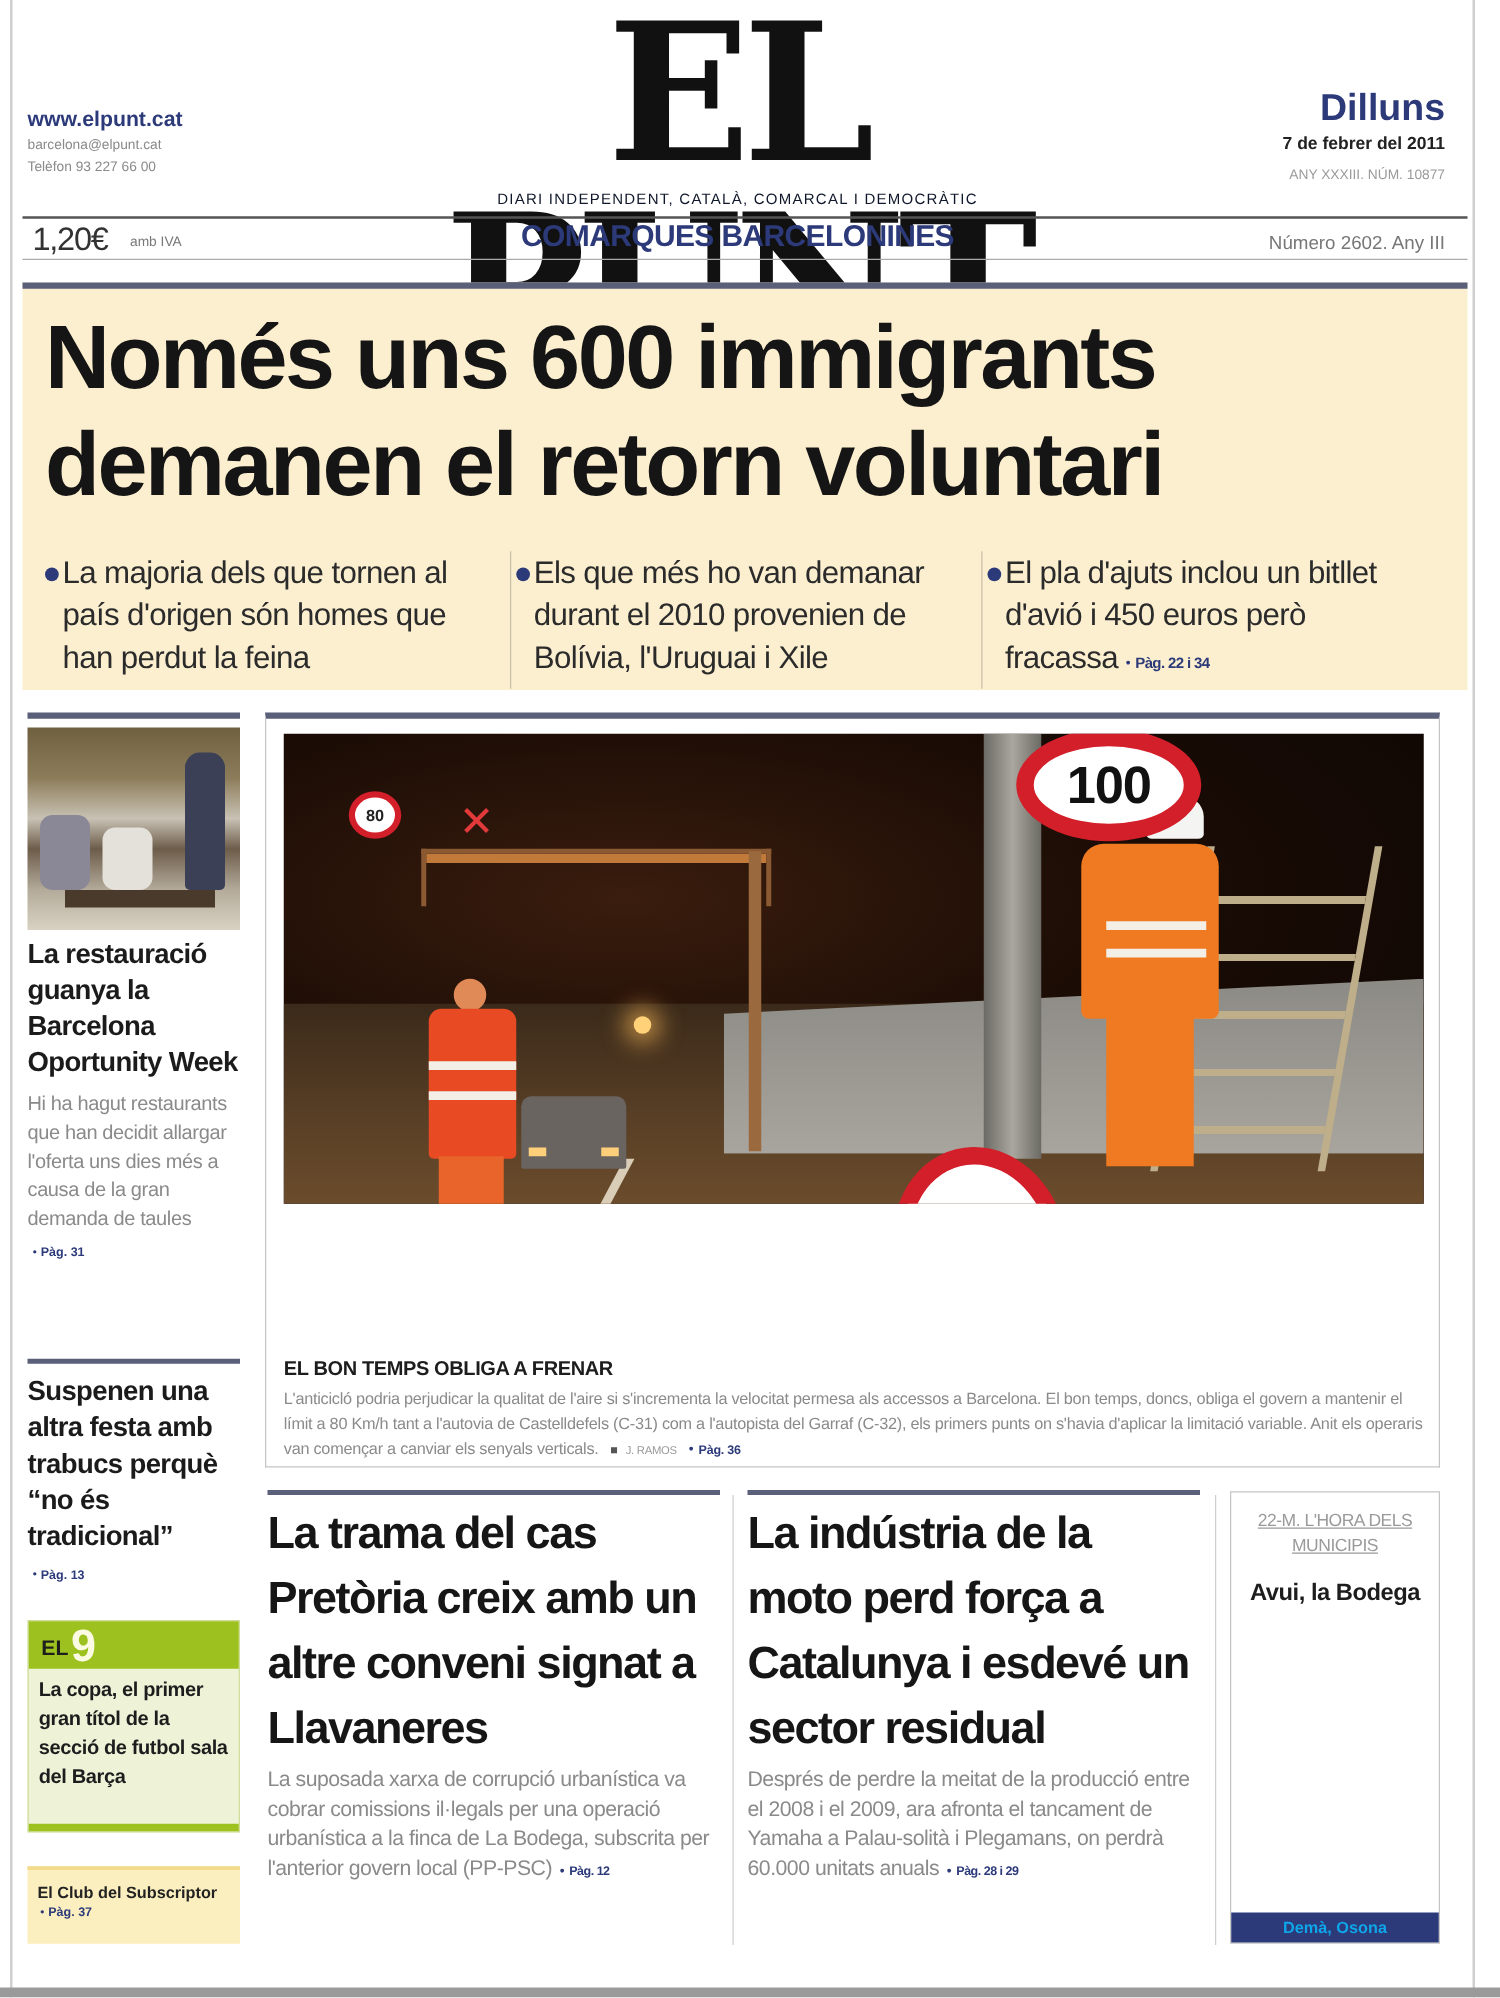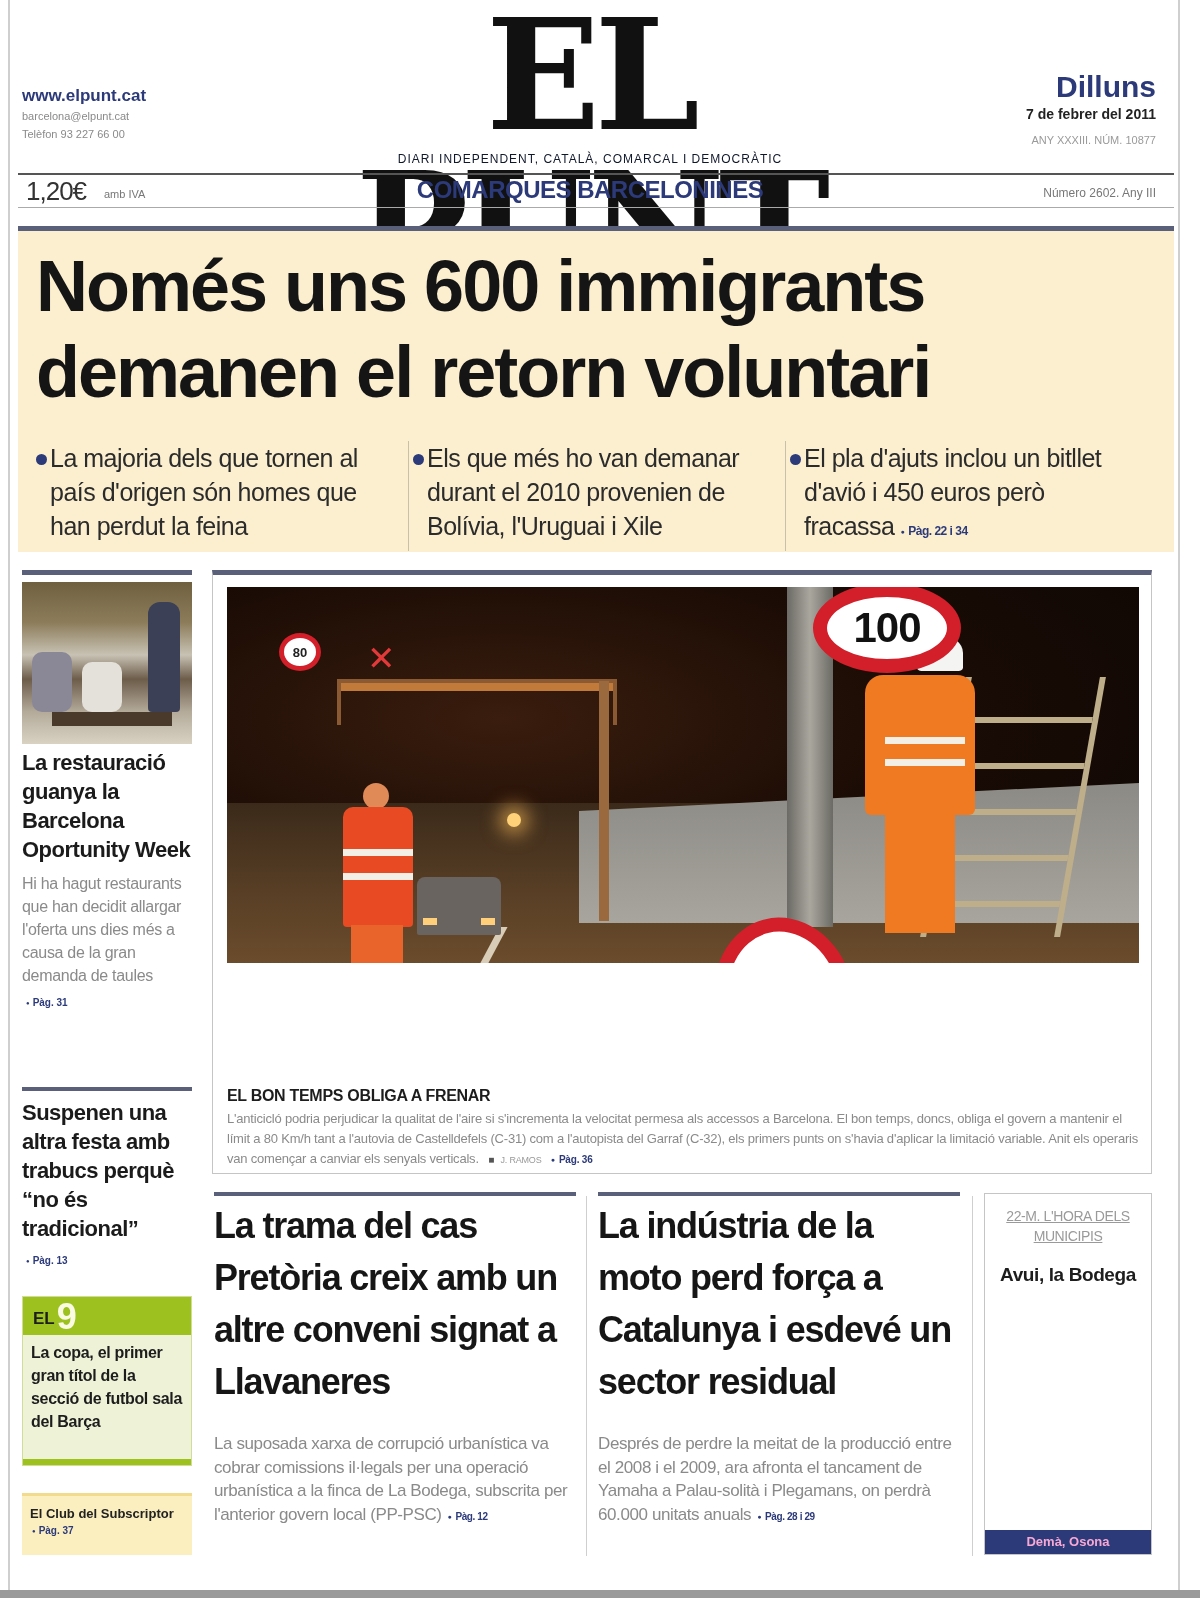--- a/index.html
+++ b/index.html
@@ -14,21 +14,21 @@
   .site { left: 22px; top: 86px; font-size: 17px; font-weight: bold; color: #2c3a7a; }
   .site-line { left: 22px; font-size: 11px; color: #8a8a8a; }
   .day { right: 44px; top: 70px; font-size: 30px; font-weight: bold; color: #2c3a7a; text-align: right; }
   .date { right: 44px; top: 106px; font-size: 14px; font-weight: bold; color: #222; }
   .issue { right: 44px; top: 134px; font-size: 11px; color: #9a9a9a; text-align: right; }
   .rule-top { left: 18px; top: 173px; width: 1156px; height: 2px; background: #555; }
   .rule-bot { left: 18px; top: 207px; width: 1156px; height: 1px; background: #aaa; }
   .price { left: 26px; top: 176px; font-size: 26px; color: #333; letter-spacing: -1px; }
   .price-small { left: 104px; top: 188px; font-size: 11px; color: #777; }
   .edition { left: 350px; top: 176px; width: 480px; text-align: center; font-size: 24px; font-weight: bold; color: #2c3a7a; letter-spacing: -0.5px; }
-  .numero { right: 44px; top: 186px; font-size: 12px; color: #777; }
+  .numero { right: 44px; top: 186px; font-size: 15px; color: #777; }
 
   
   .lead { left: 18px; top: 226px; width: 1156px; height: 326px; background: #fcefcf; border-top: 5px solid #5a5f7a; }
   .lead-title { left: 18px; top: 12px; width: 1120px; font-size: 72px; font-weight: bold; line-height: 86px; letter-spacing: -2px; color: #151515; }
   .bullets { left: 14px; top: 210px; width: 1130px; height: 110px; display: flex; }
   .bullet { flex: 1; padding: 0 14px 0 18px; font-size: 25px; line-height: 34px; color: #2b2b2b; position: relative; border-right: 1px solid #c9c0a8; letter-spacing: -0.5px; }
   .bullet:last-child { border-right: none; }
   .bullet-dot { position: absolute; left: 4px; top: 13px; width: 11px; height: 11px; border-radius: 50%; background: #2c3a7a; }
   .pag { font-size: 12px; color: #2c3a7a; font-weight: bold; margin-left: 6px; }
   .pag::before { content: "\25CF"; font-size: 7px; margin-right: 4px; vertical-align: middle; }
@@ -82,30 +82,30 @@
   .ladder { position:absolute; left: 716px; top: 90px; width: 140px; height: 260px; border-left: 6px solid #bfae8a; border-right: 6px solid #bfae8a; transform: skewX(-10deg); background: repeating-linear-gradient(180deg, transparent 0 40px, #bfae8a 40px 46px); }
   .car { position:absolute; left: 190px; top: 290px; width: 84px; height: 58px; background:#6a6460; border-radius: 8px 8px 2px 2px; }
   .car-light { position:absolute; bottom: 10px; width: 14px; height: 7px; background:#ffcf7a; }
   .lane { position:absolute; left: 230px; top: 340px; width: 8px; height: 160px; background:#d9cdb7; transform: skewX(-28deg); }
   .cap-title { left: 14px; top: 512px; font-size: 16px; font-weight: bold; color: #1d1d1d; letter-spacing: -0.3px; }
   .cap-body { left: 14px; top: 534px; width: 912px; font-size: 13px; line-height: 20px; color: #8a8a8a; letter-spacing: -0.2px; }
 
   
   .story { width: 362px; }
   .story-title { font-size: 36px; font-weight: bold; line-height: 52px; color: #161616; letter-spacing: -1.2px; }
-  .story-body { font-size: 17px; line-height: 23.5px; color: #8a8a8a; letter-spacing: -0.4px; margin-top: 24px; }
+  .story-body { font-size: 17px; line-height: 23.5px; color: #8a8a8a; letter-spacing: -0.4px; margin-top: 4px; }
   .vsep { width: 1px; background: #cfcfcf; }
 
   
   .muni { left: 984px; top: 1193px; width: 168px; height: 362px; border: 1px solid #c5c5c5; }
   .muni-kicker { margin: 12px 14px 0; text-align: center; font-size: 14px; line-height: 20px; color: #9a9a9a; text-decoration: underline; letter-spacing: -0.4px; }
   .muni-title { margin-top: 16px; text-align: center; font-size: 19px; font-weight: bold; line-height: 26px; color: #1d1d1d; letter-spacing: -0.4px; }
   .muni-body { margin: 14px 10px 0 26px; font-size: 15px; line-height: 24.5px; color: #8a8a8a; position: relative; letter-spacing: -0.3px; }
   .muni-body::before { content: "\2022"; position: absolute; left: -12px; top: 0; color: #8a8a8a; }
-  .muni-foot { position:absolute; left: 0; bottom: 0; width: 100%; height: 24px; background: #2c3a7a; color: #f9a8d4; font-size: 13px; font-weight: bold; text-align: center; line-height: 24px; }
+  .muni-foot { position:absolute; left: 0; bottom: 0; width: 100%; height: 24px; background: #2c3a7a; color: #0ea5e9; font-size: 13px; font-weight: bold; text-align: center; line-height: 24px; }
   .bottom-bar { left: 0; top: 1590px; width: 1200px; height: 8px; background: #9a9a9a; }
 </style>
 </head>
 <body>
 
 <div class="frame"></div>
 
 <div class="abs site">www.elpunt.cat</div>
 <div class="abs site-line" style="top:110px">barcelona@elpunt.cat</div>
 <div class="abs site-line" style="top:128px">Telèfon 93 227 66 00</div>

